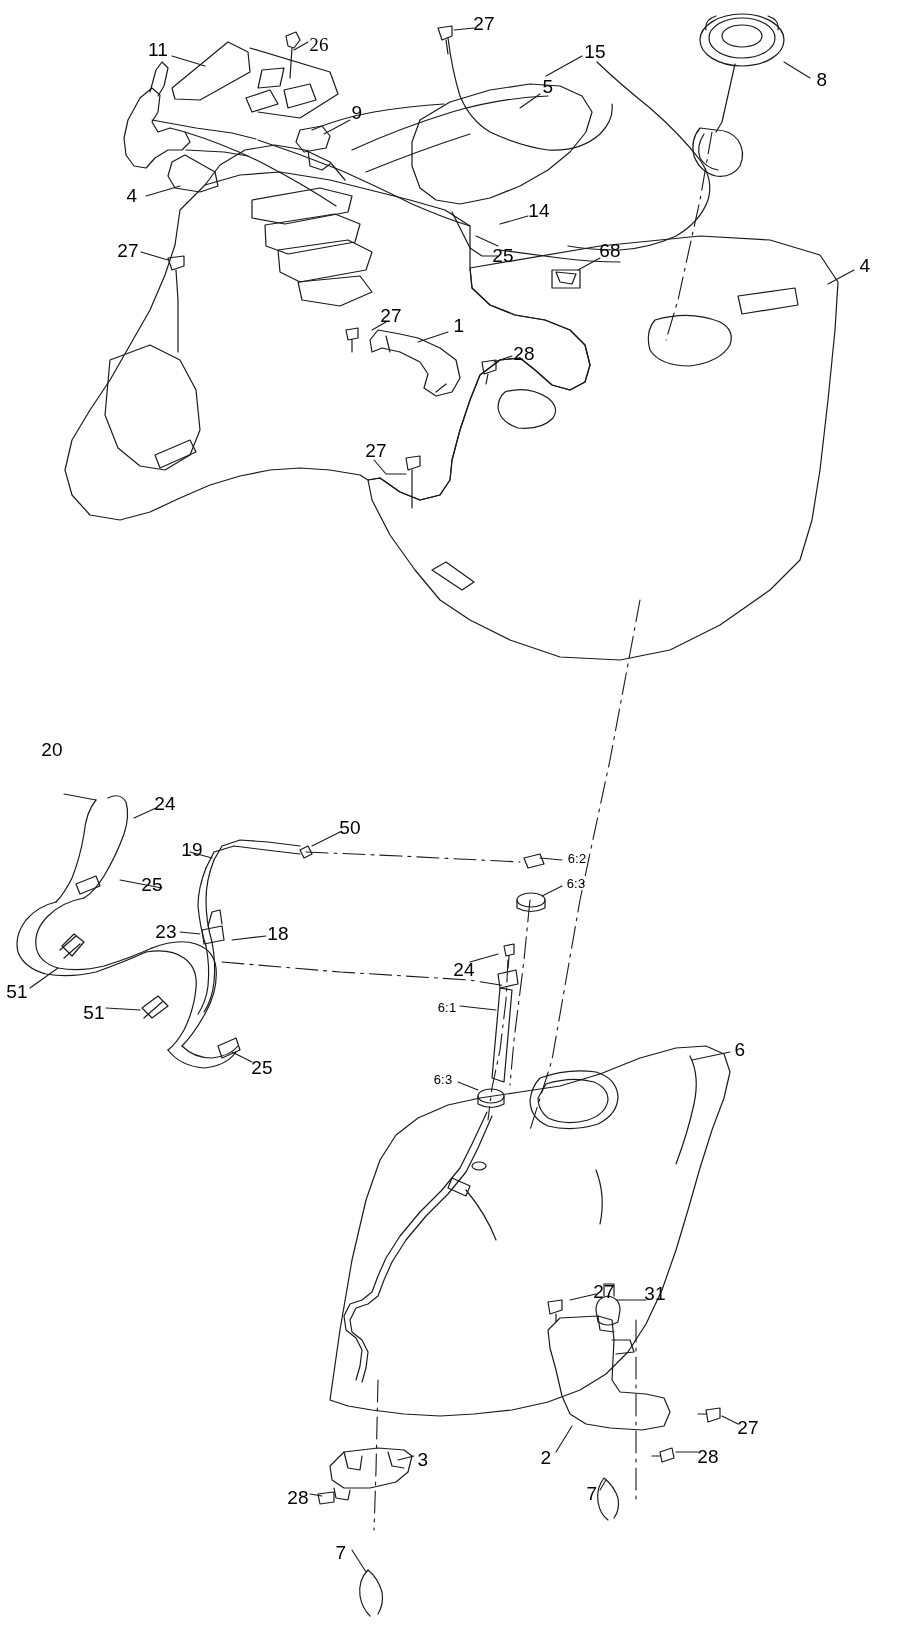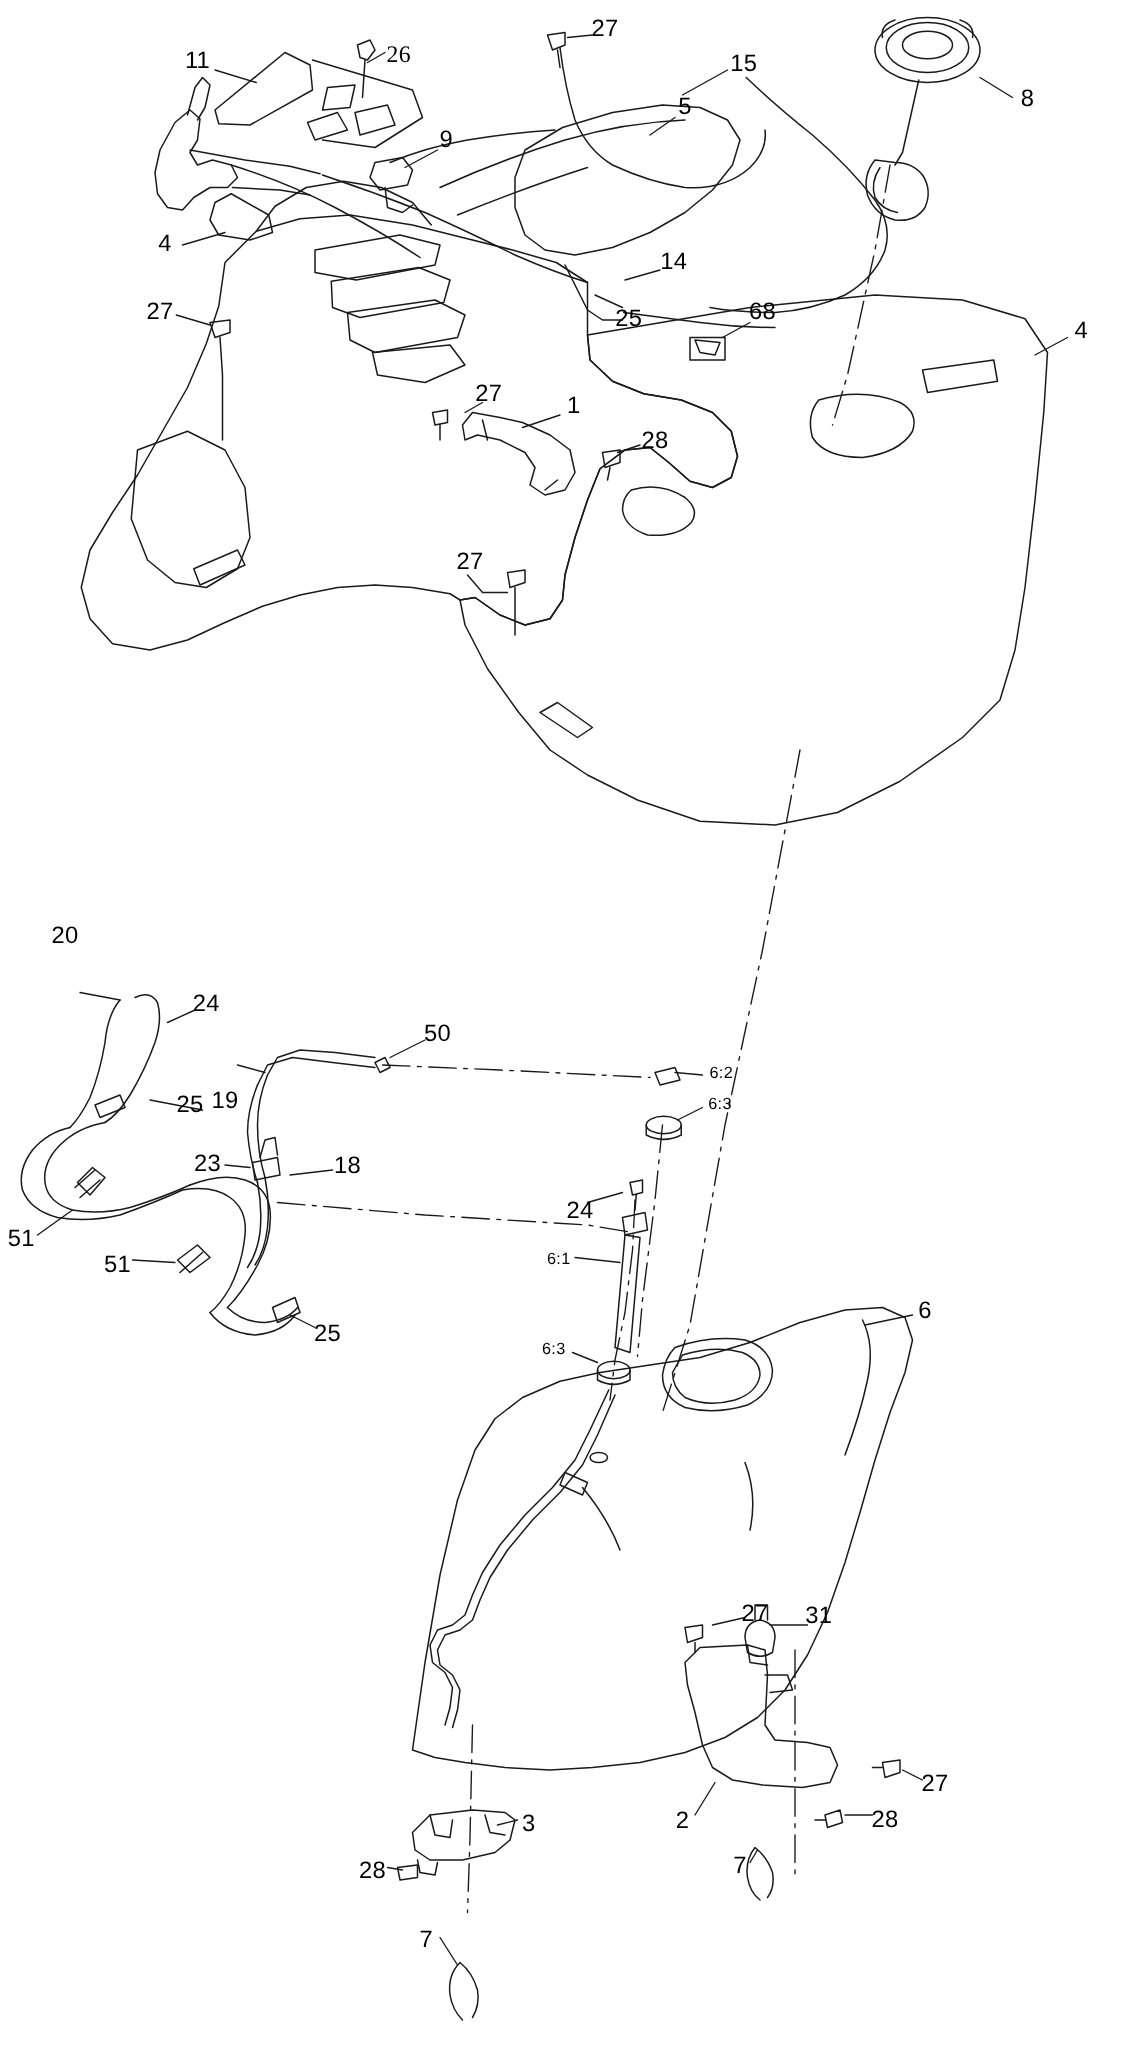--- a/index.html
+++ b/index.html
@@ -247,21 +247,21 @@
       <div class="callout" style="left: 610px; top: 250px;">68</div>
       <div class="callout" style="left: 128px; top: 250px;">27</div>
       <div class="callout" style="left: 865px; top: 265px;">4</div>
       <div class="callout" style="left: 391px; top: 315px;">27</div>
       <div class="callout" style="left: 459px; top: 325px;">1</div>
       <div class="callout" style="left: 524px; top: 353px;">28</div>
       <div class="callout" style="left: 376px; top: 450px;">27</div>
       <div class="callout" style="left: 52px; top: 749px;">20</div>
       <div class="callout" style="left: 165px; top: 803px;">24</div>
       <div class="callout" style="left: 350px; top: 827px;">50</div>
-      <div class="callout" style="left: 180px; top: 849px; margin-top: 32px;">19</div>
+      <div class="callout" style="left: 192px; top: 849px;">19</div>
       <div class="callout small" style="left: 577px; top: 858px;">6:2</div>
       <div class="callout" style="left: 152px; top: 884px;">25</div>
       <div class="callout small" style="left: 576px; top: 883px;">6:3</div>
       <div class="callout" style="left: 166px; top: 931px;">23</div>
       <div class="callout" style="left: 278px; top: 933px;">18</div>
       <div class="callout" style="left: 464px; top: 969px;">24</div>
       <div class="callout" style="left: 17px; top: 991px;">51</div>
       <div class="callout small" style="left: 447px; top: 1007px;">6:1</div>
       <div class="callout" style="left: 94px; top: 1012px;">51</div>
       <div class="callout" style="left: 262px; top: 1067px;">25</div>

